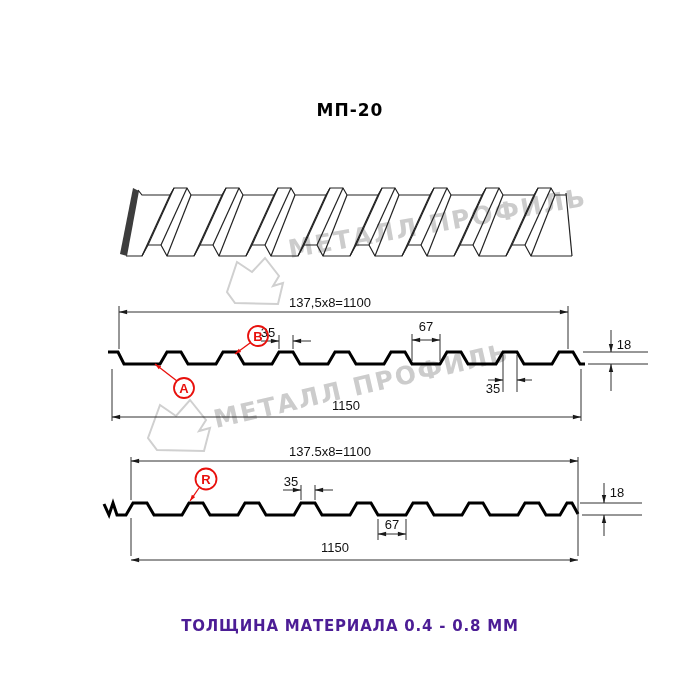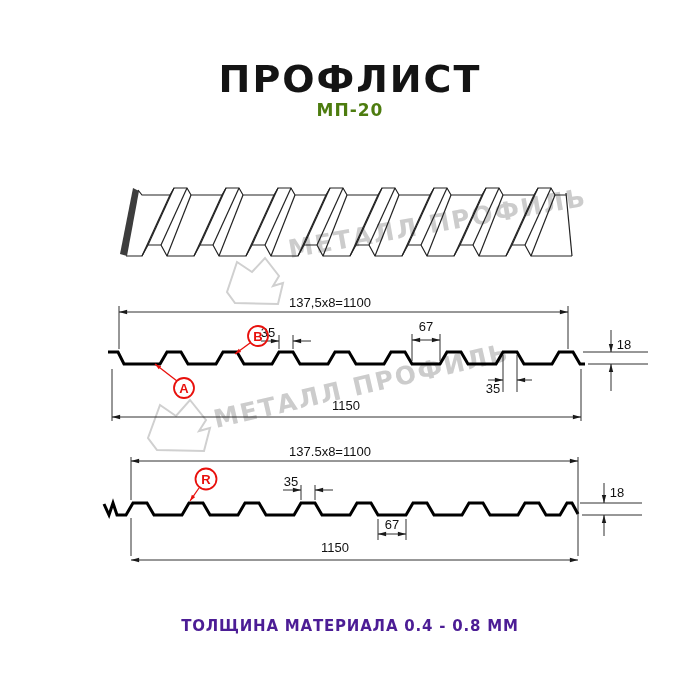--- a/index.html
+++ b/index.html
@@ -1,40 +1,39 @@
 <!DOCTYPE html>
 <html><head>
 <meta charset="utf-8">
 <style>
   html,body{margin:0;padding:0;background:#ffffff;}
   .canvas{position:relative;width:700px;height:700px;background:#ffffff;overflow:hidden;
           font-family:"DejaVu Sans",sans-serif;}
   .title{position:absolute;top:57px;left:0;width:700px;text-align:center;
          font-size:38px;font-weight:700;letter-spacing:2px;color:#141414;}
   .subtitle{position:absolute;top:100px;left:0;width:700px;text-align:center;
-            font-size:17px;font-weight:700;letter-spacing:1px;color:#4d7c0f;}
+            font-size:17px;font-weight:700;letter-spacing:1px;color:#000000;}
   .footer{position:absolute;top:617px;left:0;width:700px;text-align:center;
           font-size:15px;font-weight:700;letter-spacing:0.8px;color:#4c1d95;}
   svg.scene{position:absolute;left:0;top:0;}
   .dim{stroke:#1a1a1a;stroke-width:0.9;fill:none;}
   .prof{stroke:#000000;stroke-width:3;fill:none;stroke-linejoin:miter;}
   .iso{stroke:#222222;stroke-width:1.2;fill:none;}
   .red{stroke:#e8100c;fill:none;}
   .dimtxt{font-family:"Liberation Sans",sans-serif;font-size:13px;fill:#111111;}
   .redtxt{font-family:"Liberation Sans",sans-serif;font-size:13px;font-weight:700;fill:#e8100c;}
   .wmtxt{font-family:"DejaVu Sans",sans-serif;font-size:25px;font-weight:700;
          letter-spacing:2px;fill:#cccccc;}
   .wmlogo{stroke:#d0d0d0;stroke-width:2;fill:none;}
 </style>
 </head>
 <body>
 
 <div class="canvas">
 
-  <div class="title">ПРОФЛИСТ</div>
   <div class="subtitle">МП-20</div>
 
   <svg class="scene" width="700" height="700" viewBox="0 0 700 700">
     <defs>
       <marker id="arrB" markerWidth="9" markerHeight="6" refX="8.6" refY="3" orient="auto" markerUnits="userSpaceOnUse">
         <path d="M0.5,0.8 L8.6,3 L0.5,5.2 Z" fill="#1a1a1a"></path>
       </marker>
       <marker id="arrR" markerWidth="7" markerHeight="5" refX="6.6" refY="2.5" orient="auto" markerUnits="userSpaceOnUse">
         <path d="M0.4,0.5 L6.6,2.5 L0.4,4.5 Z" fill="#e8100c"></path>
       </marker>

